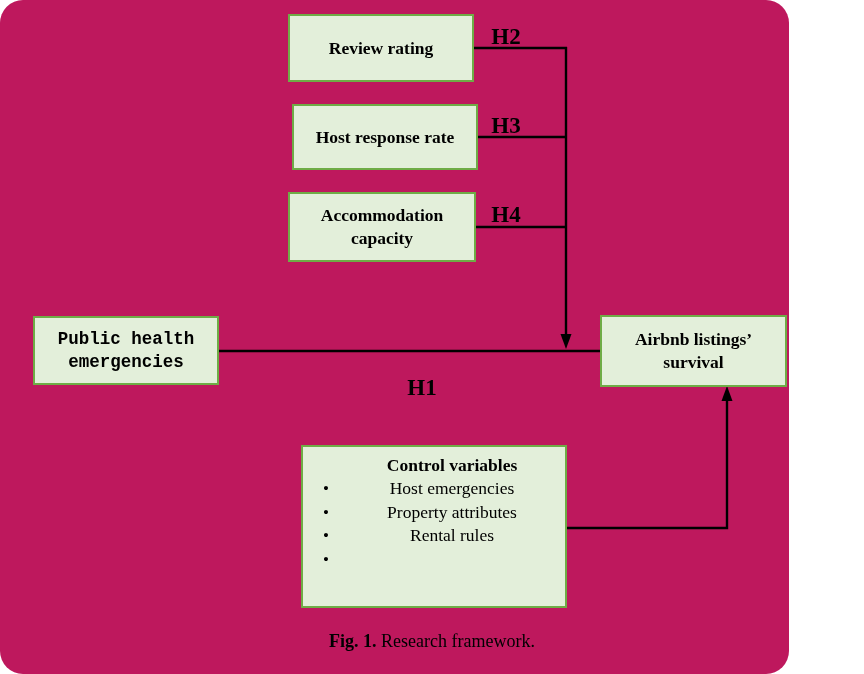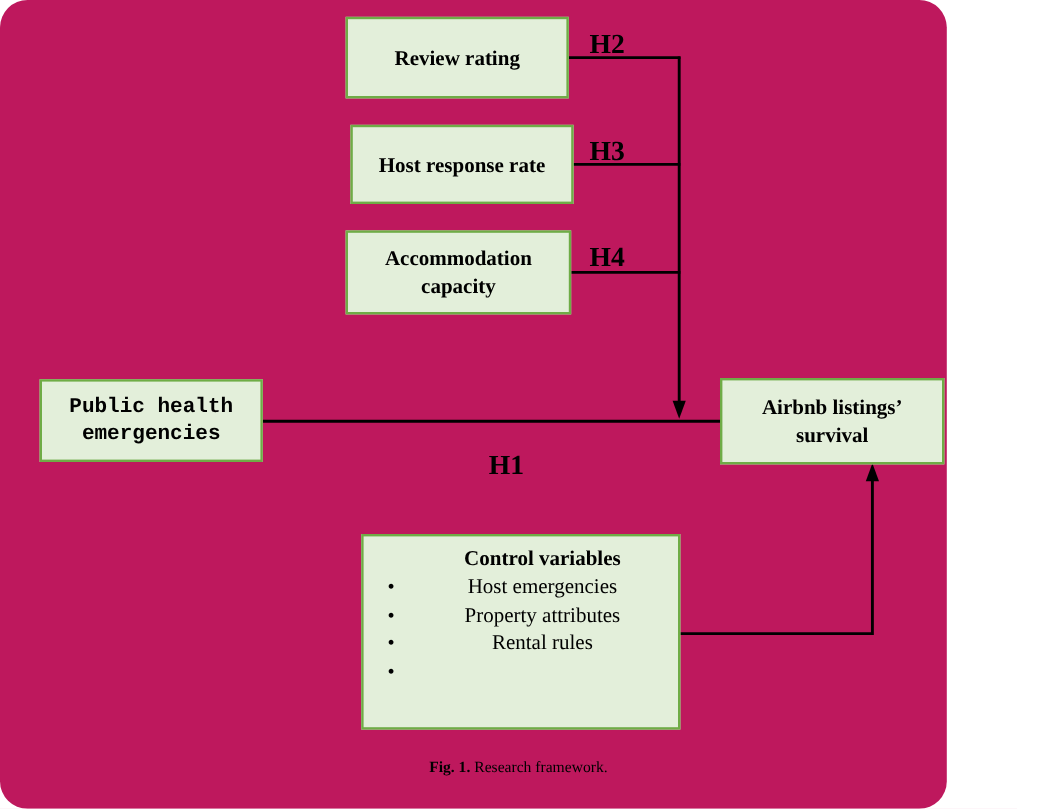--- a/index.html
+++ b/index.html
@@ -83,21 +83,21 @@
   #label-h2 { left: 484px; top: 28px; }
   #label-h3 { left: 484px; top: 117px; }
   #label-h4 { left: 484px; top: 206px; }
   #label-h1 { left: 400px; top: 357px; margin-top: 22px; }
   .caption {
     position: absolute;
     left: 0;
     top: 631px;
     width: 864px;
     text-align: center;
-    font-size: 13px;
+    font-size: 18px;
     font-family: "Liberation Serif", "DejaVu Serif", serif;
   }
   .caption .prefix { font-weight: bold; }
 </style>
 </head>
 <body>
 
 <div id="canvas">
 
   <svg class="connectors" viewBox="0 0 864 674" xmlns="http://www.w3.org/2000/svg">

